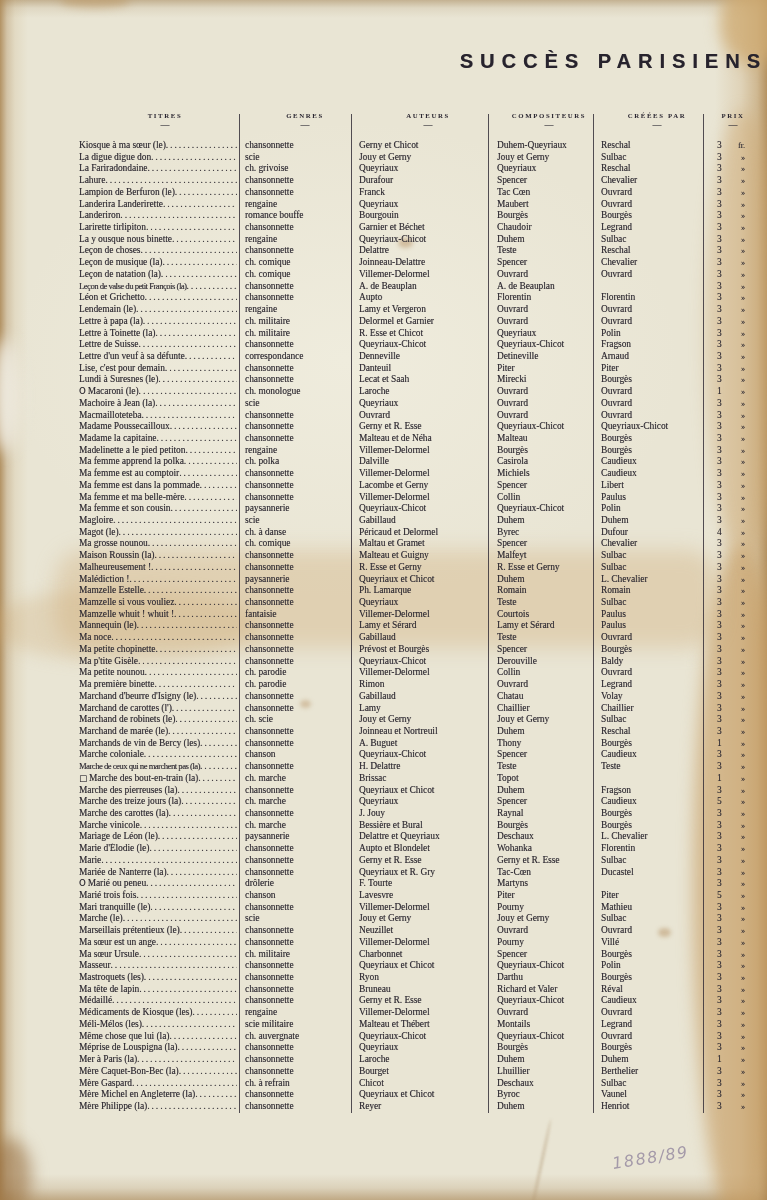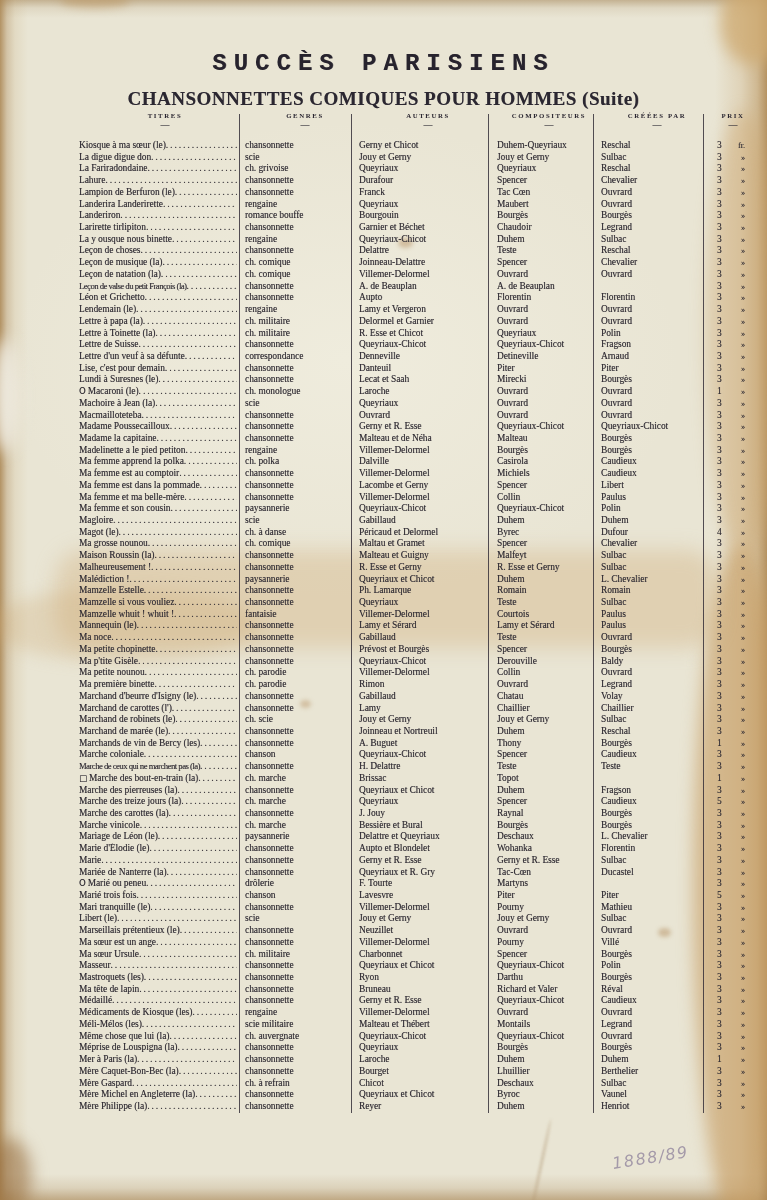--- a/index.html
+++ b/index.html
@@ -19,22 +19,22 @@
   .b4{left:55px;top:550px;width:662px;height:98px;background:rgba(208,171,119,.36);filter:blur(10px);border-radius:30px;}
   .b5{left:-12px;top:588px;width:270px;height:74px;background:rgba(205,168,114,.28);}
   .b6{left:-14px;top:1138px;width:46px;height:76px;background:rgba(148,106,58,.55);}
   .b7{left:-8px;top:338px;width:28px;height:115px;background:rgba(240,236,226,.9);}
   .b8{left:398px;top:238px;width:15px;height:10px;background:rgba(178,138,88,.45);filter:blur(2px);}
   .b9{left:300px;top:700px;width:11px;height:8px;background:rgba(178,138,88,.4);filter:blur(2px);}
   .b10{left:658px;top:928px;width:13px;height:9px;background:rgba(178,138,88,.45);filter:blur(2px);}
   .b11{left:540px;top:1118px;width:3px;height:90px;background:rgba(160,130,90,.35);transform:rotate(12deg);filter:blur(1.5px);}
   .b12{left:60px;top:-6px;width:70px;height:14px;background:rgba(185,148,95,.5);filter:blur(4px);}
 
-  .title{position:absolute;left:0;top:50px;width:767px;text-align:center;
-    font-family:Liberation Mono, monospace;font-weight:bold;font-size:24px;letter-spacing:7px;
+  .title{position:absolute;left:0;top:50px;width:767px;text-align:right;
+    font-family:Liberation Sans, sans-serif;font-weight:bold;font-size:20px;letter-spacing:7px;
     color:#27232d;text-shadow:.4px .4px .6px rgba(39,35,45,.55);}
   .subtitle{position:absolute;left:0;top:88px;width:767px;text-align:center;
     font-weight:bold;font-size:19px;letter-spacing:.5px;color:#2b2731;
     text-shadow:.3px .3px .5px rgba(43,39,49,.5);}
 
   .hcell{position:absolute;top:112px;transform:translateX(-50%);text-align:center;
     font-size:6.8px;font-weight:bold;letter-spacing:1.6px;color:#2b2731;line-height:7px;}
   .hcell .dash{display:block;font-size:9px;letter-spacing:0;margin-top:2px;}
   .h1{left:165px;} .h2{left:305px;} .h3{left:428px;} .h4{left:549px;} .h5{left:657px;} .h6{left:733px;}
 
@@ -78,21 +78,20 @@
   <div class="blob b5"></div>
   <div class="blob b6"></div>
   <div class="blob b7"></div>
   <div class="blob b8"></div>
   <div class="blob b9"></div>
   <div class="blob b10"></div>
   <div class="blob b11"></div>
   <div class="blob b12"></div>
 
   <div class="title">SUCCÈS PARISIENS</div>
-  <div class="subtitle">CHANSONNETTES COMIQUES POUR HOMMES (Suite)</div>
 
   <div class="hcell h1"><span>TITRES</span><span class="dash">—</span></div>
   <div class="hcell h2"><span>GENRES</span><span class="dash">—</span></div>
   <div class="hcell h3"><span>AUTEURS</span><span class="dash">—</span></div>
   <div class="hcell h4"><span>COMPOSITEURS</span><span class="dash">—</span></div>
   <div class="hcell h5"><span>CRÉÉES PAR</span><span class="dash">—</span></div>
   <div class="hcell h6"><span>PRIX</span><span class="dash">—</span></div>
 
   <div class="tbody">
     <div class="vline v1"></div>
@@ -1022,21 +1021,21 @@
         <span class="cell c-aut">Villemer-Delormel</span>
         <span class="cell c-comp">Pourny</span>
         <span class="cell c-cree">Mathieu</span>
         <span class="cell c-prix">
           <span class="n">3</span>
           <span class="u">»</span>
         </span>
       </div>
       <div class="row">
         <span class="cell c-title">
-          <span class="tx">Libert (le)</span>
+          <span class="tx">Marche (le)</span>
           <span class="lead"></span>
         </span>
         <span class="cell c-genre">scie</span>
         <span class="cell c-aut">Jouy et Gerny</span>
         <span class="cell c-comp">Jouy et Gerny</span>
         <span class="cell c-cree">Sulbac</span>
         <span class="cell c-prix">
           <span class="n">3</span>
           <span class="u">»</span>
         </span>

